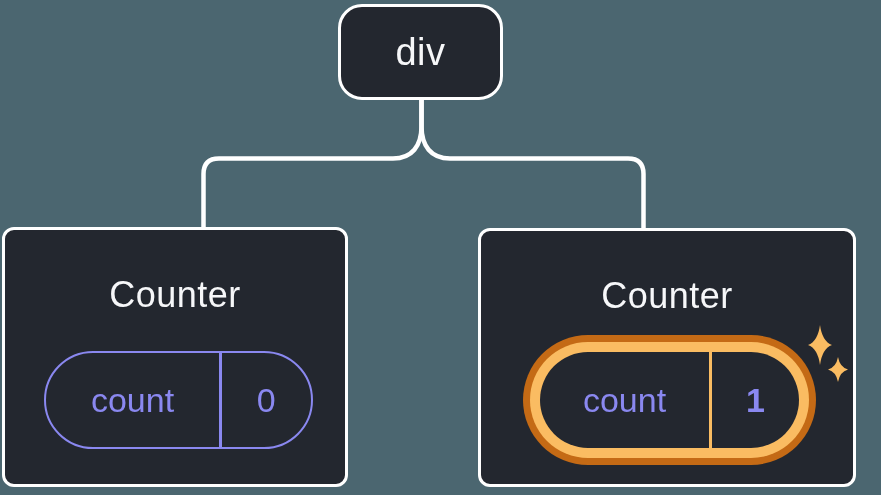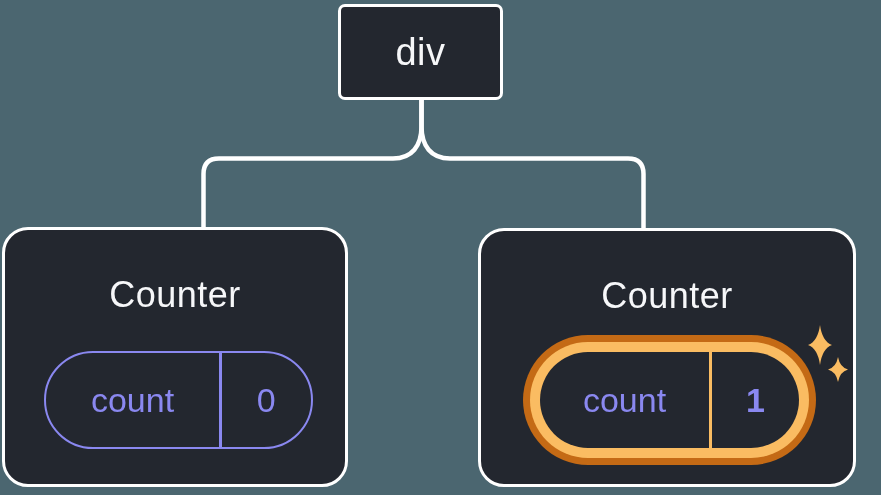--- a/index.html
+++ b/index.html
@@ -28,32 +28,32 @@
     position: absolute;
     box-sizing: border-box;
     background: var(--node-fill);
     border: 3px solid var(--node-border);
   }
   .root-node {
     left: 338px;
     top: 4px;
     width: 165px;
     height: 96px;
-    border-radius: 7px;
+    border-radius: 24px;
     display: flex;
     align-items: center;
     justify-content: center;
   }
   .root-label {
     color: #f6f7f9;
     font-size: 38px;
     letter-spacing: 0.5px;
   }
   .counter-card {
-    border-radius: 26px;
+    border-radius: 12px;
     padding-left: 34px;
   }
   .counter-left {
     left: 2px;
     top: 227px;
     width: 346px;
     height: 260px;
   }
   .counter-right {
     left: 478px;

